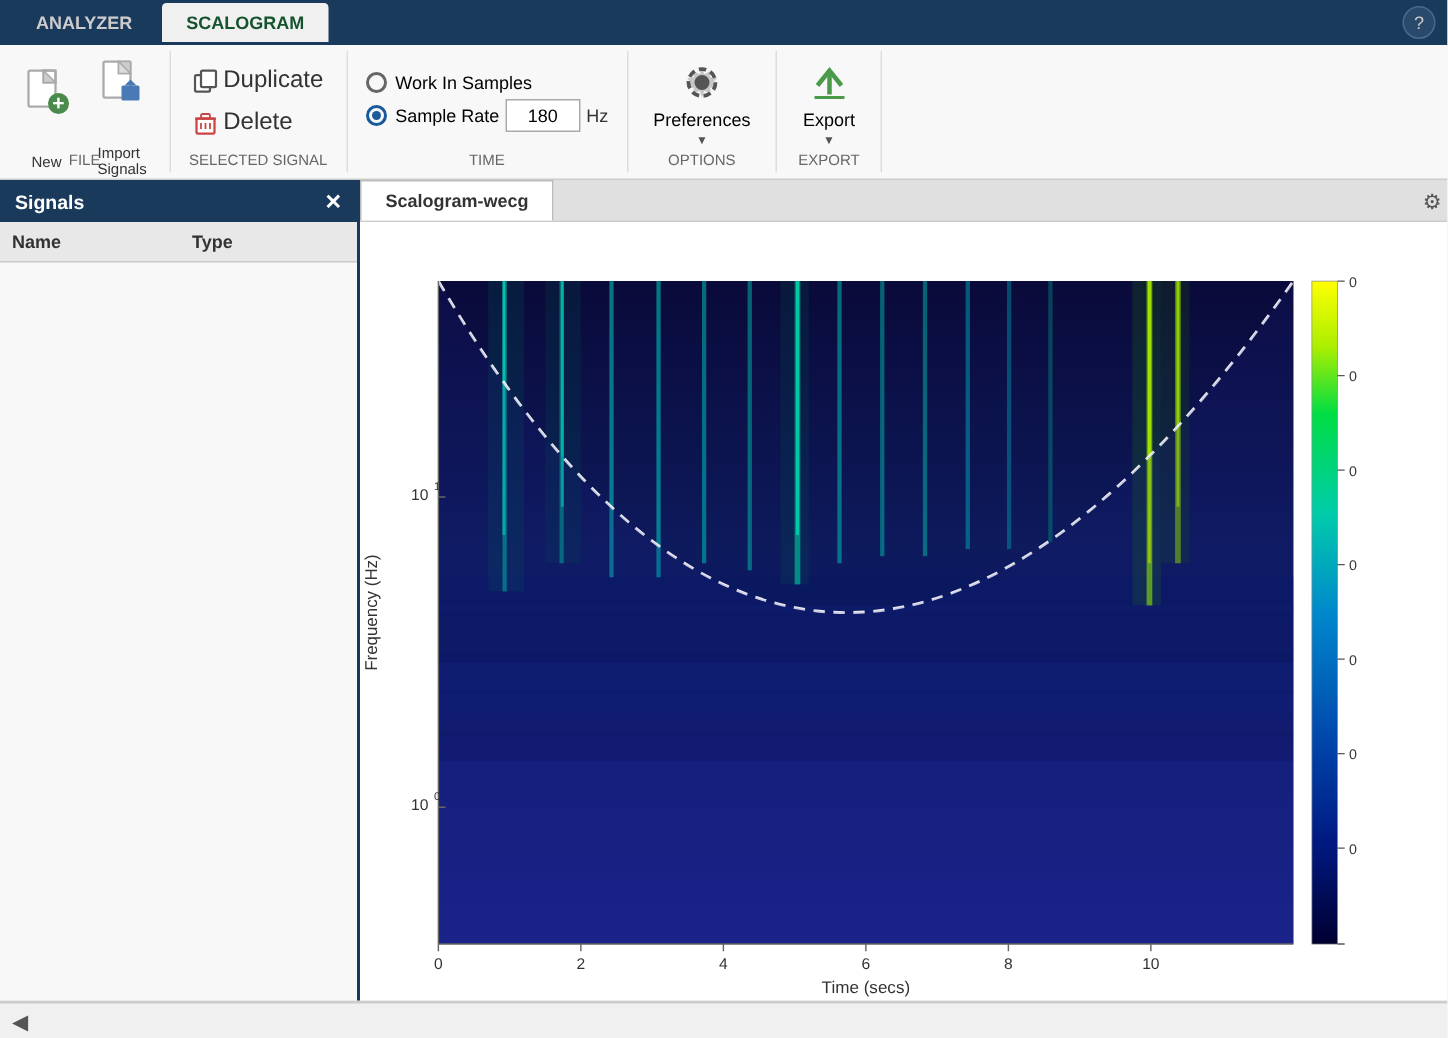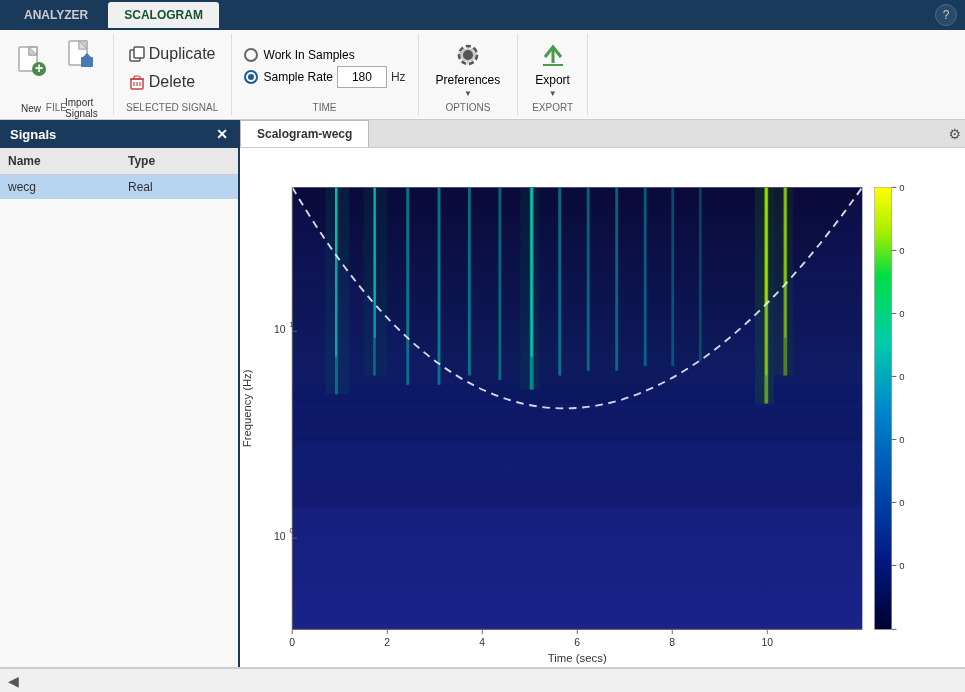--- a/index.html
+++ b/index.html
@@ -410,24 +410,20 @@
 
   <div class="signals-panel">
     <div class="signals-header">
       <span>Signals</span>
       <span class="signals-header-icon">✕</span>
     </div>
     <div class="signals-table-header">
       <span class="signals-col-name">Name</span>
       <span class="signals-col-type">Type</span>
     </div>
-    <div class="signals-row selected">
-      <span class="signals-cell-name">wecg</span>
-      <span class="signals-cell-type">Real</span>
-    </div>
   </div>
 
   <div class="content-area">
 
     <div class="tab-bar">
       <div class="content-tab active">
         <span>Scalogram-wecg</span>
       </div>
       <div class="tab-area-right">
         <span class="tab-settings-icon">⚙</span>

